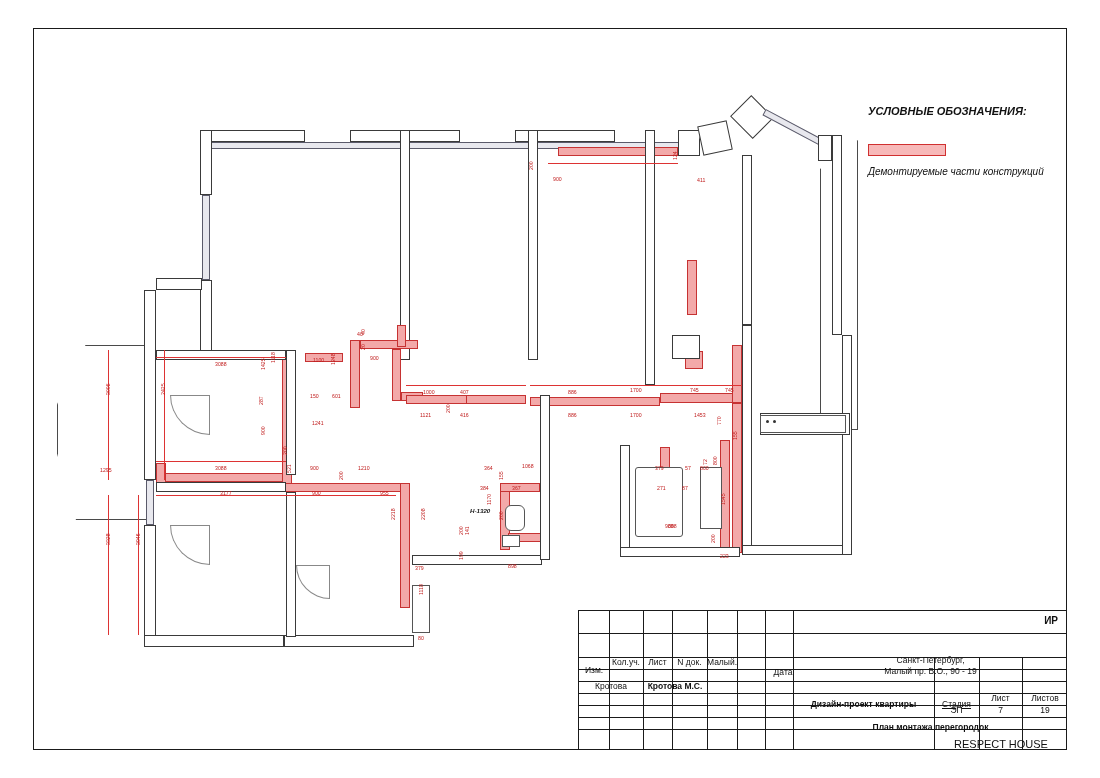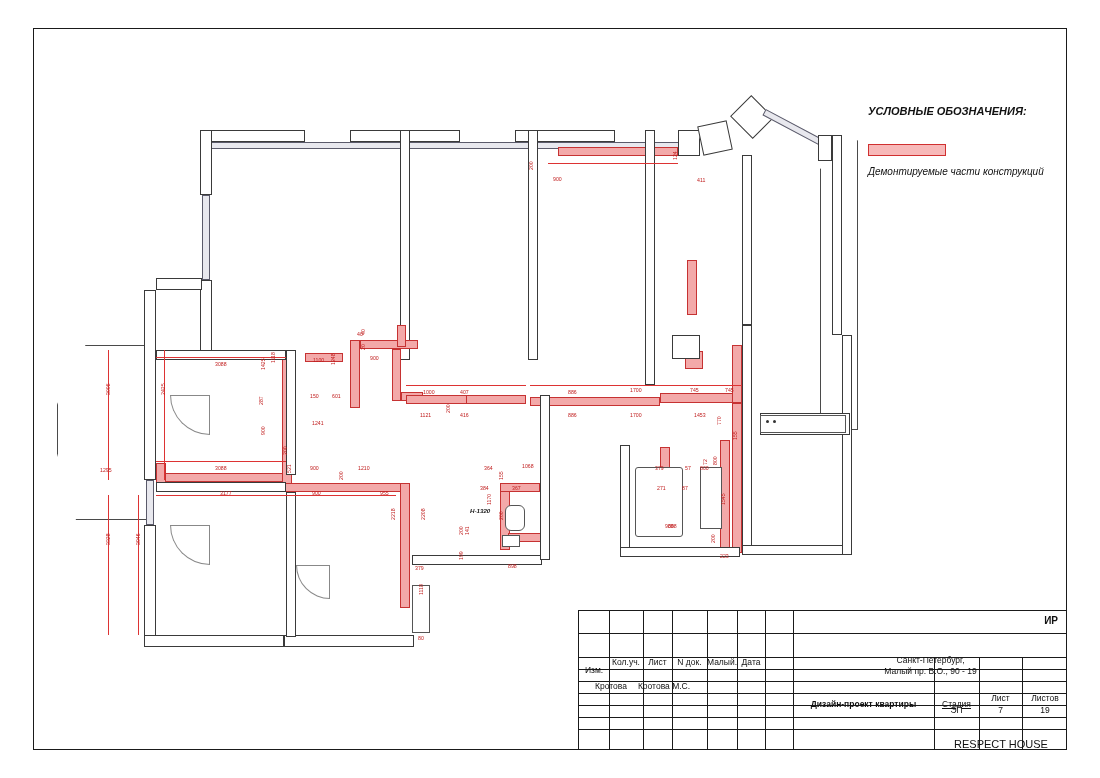--- a/index.html
+++ b/index.html
@@ -239,28 +239,29 @@
 
     <div class="vline" style="left:355px;top:46px;"></div>
     <div class="vline" style="left:400px;top:46px;"></div>
     <div class="vline" style="left:443px;top:46px;"></div>
 
     <div class="cell" style="left:0;top:54px;width:30px;height:12px;">Изм.</div>
     <div class="cell" style="left:30px;top:46px;width:34px;height:12px;">Кол.уч.</div>
     <div class="cell" style="left:64px;top:46px;width:29px;height:12px;">Лист</div>
     <div class="cell" style="left:93px;top:46px;width:35px;height:12px;">N док.</div>
     <div class="cell" style="left:128px;top:46px;width:30px;height:12px;">Малый.</div>
-    <div class="cell" style="left:158px;top:46px;width:28px;height:12px;">Дата</div>
+    <div class="cell" style="left:158px;top:56px;width:28px;height:12px;padding-left:32px;">Дата</div>
 
     <div class="cell" style="left:0;top:70px;width:64px;height:12px;">Кротова</div>
-    <div class="cell" style="left:53px;top:70px;width:64px;height:12px;">Кротова М.С.</div>
+    <div class="cell" style="left:64px;top:70px;width:64px;height:12px;font-weight:bold;">Кротова М.С.</div>
 
     <div class="cell" style="left:214px;top:44px;width:275px;height:12px;">Санкт-Петербург,</div>
     <div class="cell" style="left:214px;top:55px;width:275px;height:12px;">Малый пр. В.О., 90 - 19</div>
     <div class="cell bold" style="left:214px;top:82px;width:141px;height:24px;">Дизайн-проект квартиры</div>
+    <div class="cell bold" style="left:214px;top:106px;width:275px;height:22px;">План монтажа перегородок</div>
     <div class="cell" style="left:355px;top:126px;width:134px;height:14px;font-size:11px;">RESPECT HOUSE</div>
 
     <div class="cell" style="left:355px;top:88px;width:45px;height:12px;text-decoration:underline;">Стадия</div>
     <div class="cell" style="left:400px;top:82px;width:43px;height:12px;">Лист</div>
     <div class="cell" style="left:443px;top:82px;width:46px;height:12px;">Листов</div>
     <div class="cell" style="left:355px;top:94px;width:45px;height:12px;">ЭП</div>
     <div class="cell" style="left:400px;top:94px;width:43px;height:12px;">7</div>
     <div class="cell" style="left:443px;top:94px;width:46px;height:12px;">19</div>
   </div>
 </div>

